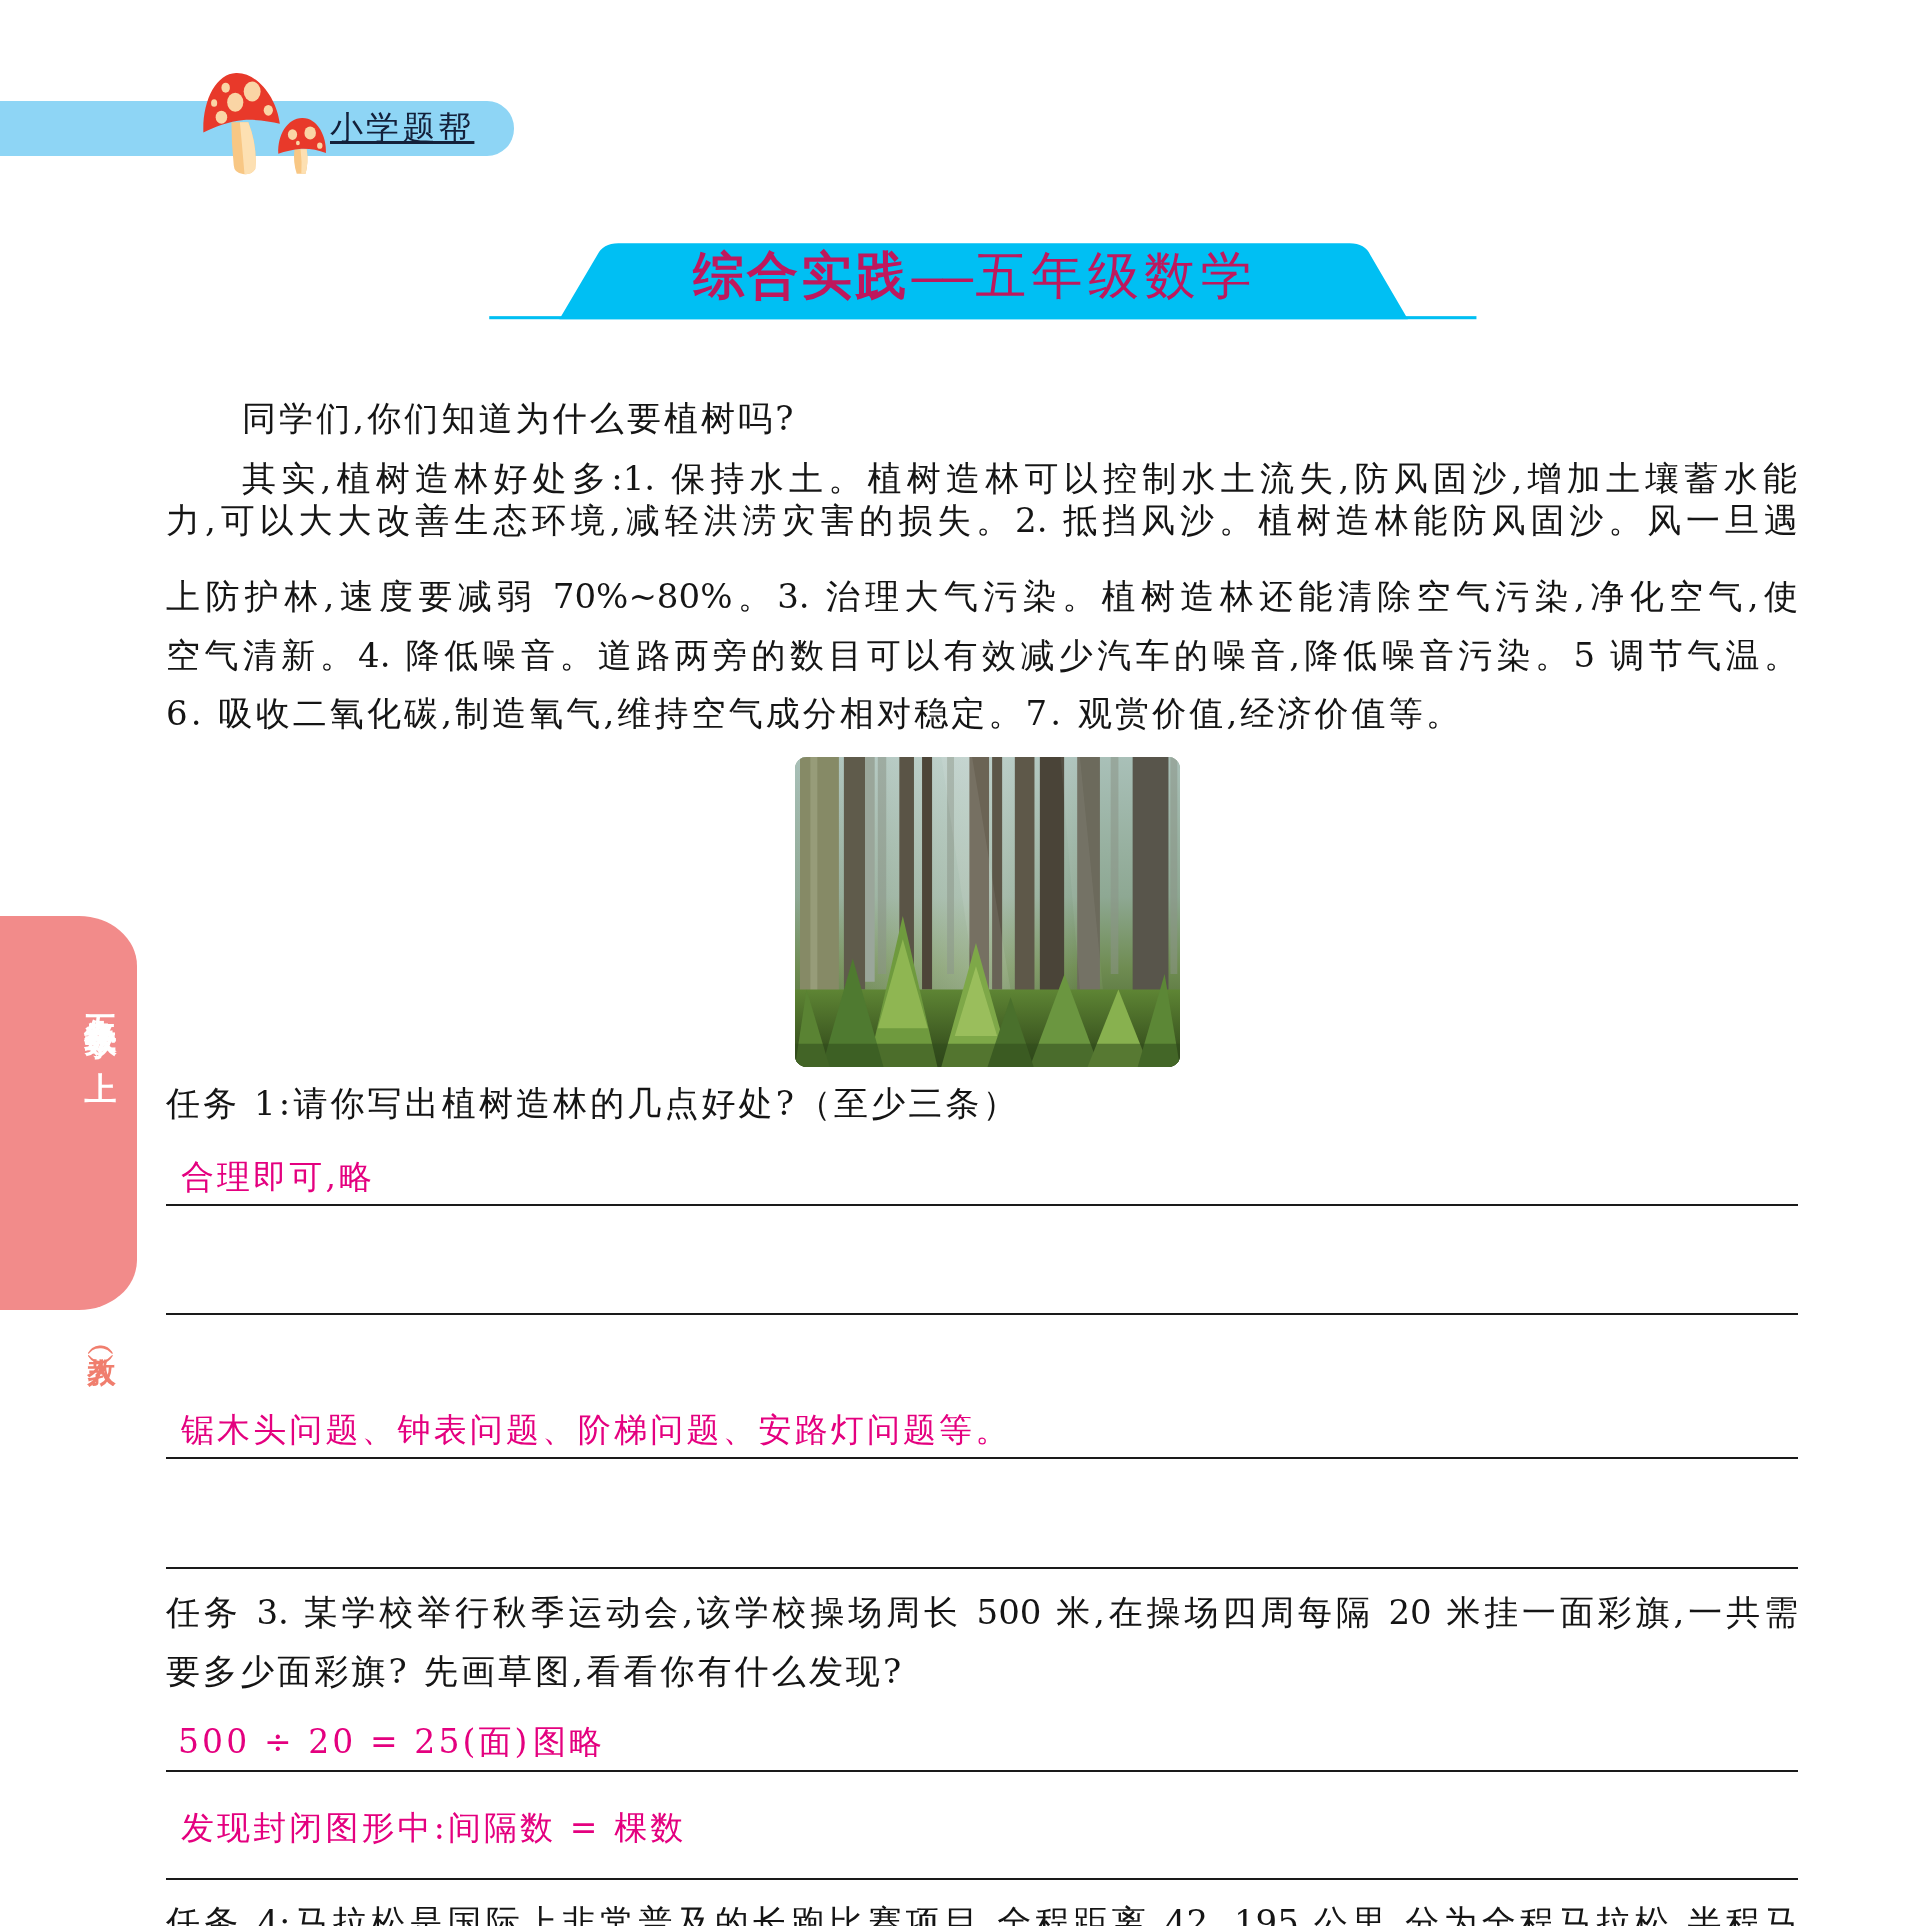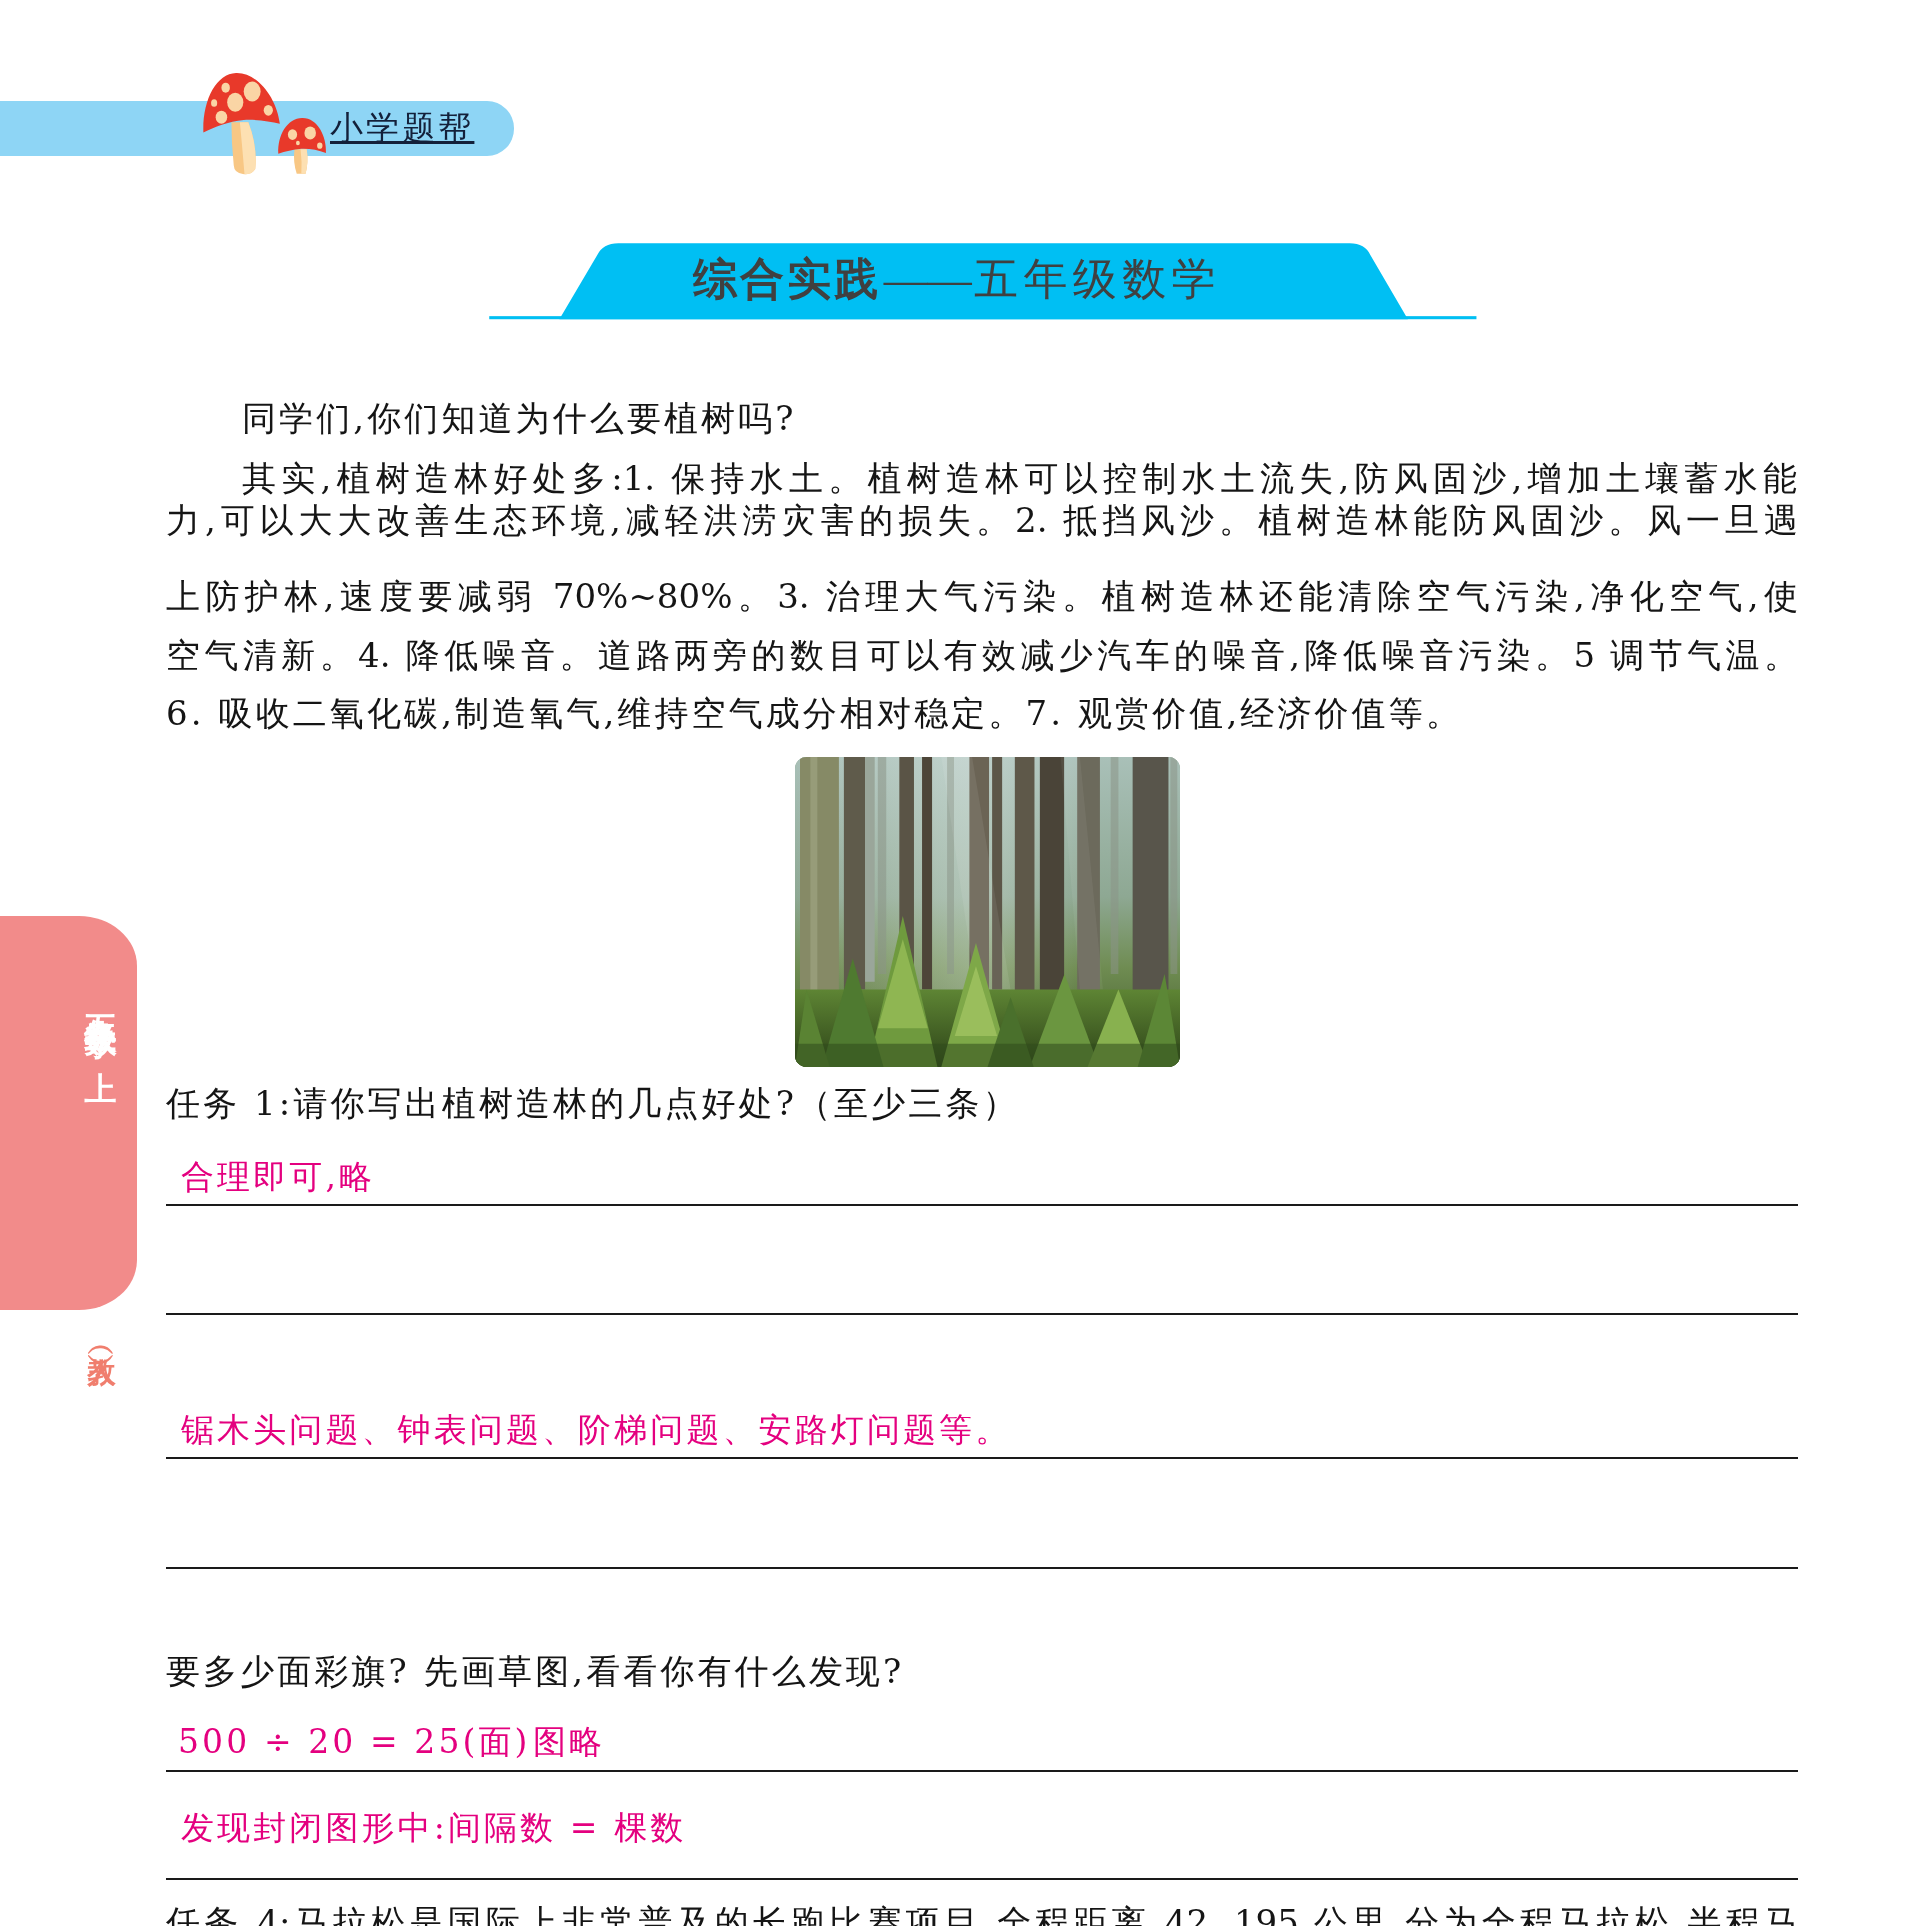--- a/index.html
+++ b/index.html
@@ -22,22 +22,22 @@
       position: absolute; left: 330px; top: 112px; height: 32px; line-height: 32px;
       font-family: "DejaVu Sans", "Liberation Sans", sans-serif;
       font-size: 33px; letter-spacing: 3.1px; color: #13203A; white-space: nowrap; text-decoration: underline;
     }
     .mushrooms { position: absolute; left: 193px; top: 65px; width: 146px; height: 116px; }
 
     
     .banner-svg { position: absolute; left: 485px; top: 239px; width: 998px; height: 83px; }
     .title-text {
       position: absolute; left: 693px; top: 251px; height: 58px; line-height: 58px;
-      display: flex; white-space: nowrap; color: #404040;
-      font-family: Liberation Serif, serif; font-size: 44px;
+      display: flex; white-space: nowrap; color: #be185d;
+      font-family: Liberation Mono, monospace; font-size: 51px;
     }
     .title-main { font-weight: 700; letter-spacing: 3.1px; }
     .title-dash { font-weight: 400; letter-spacing: 0; margin: 0 2.3px; }
     .title-sub { font-weight: 300; letter-spacing: 5.4px; }
 
     
     .side-tab {
       position: absolute; left: 0; top: 916px; width: 137px; height: 394px;
       background: #F28B8A; border-radius: 0 58px 58px 0 / 0 50px 50px 0;
     }
@@ -194,20 +194,21 @@
 
   <div class="tl" style="left:166px; top:1084px;">任务 1:请你写出植树造林的几点好处?（至少三条）</div>
   <div class="tl ans" style="left:181px; top:1157px;">合理即可,略</div>
   <div class="rule" style="top:1204px;"></div>
   <div class="rule" style="top:1313px;"></div>
 
   <div class="tl ans" style="left:181px; top:1410px;">锯木头问题、钟表问题、阶梯问题、安路灯问题等。</div>
   <div class="rule" style="top:1457px;"></div>
   <div class="rule" style="top:1567px;"></div>
 
+  <div class="tl j full" style="top:1593px;">任务 3. 某学校举行秋季运动会,该学校操场周长 500 米,在操场四周每隔 20 米挂一面彩旗,一共需</div>
   <div class="tl" style="left:166px; top:1652px;">要多少面彩旗? 先画草图,看看你有什么发现?</div>
   <div class="tl ans" style="left:178px; top:1722px;">500 ÷ 20 = 25(面)</div>
   <div class="tl ans" style="left:533px; top:1722px;">图略</div>
   <div class="rule" style="top:1770px;"></div>
   <div class="tl ans" style="left:181px; top:1808px;">发现封闭图形中:间隔数 = 棵数</div>
   <div class="rule" style="top:1878px;"></div>
 
   <div class="tl j full" style="top:1903px;">任务 4:马拉松是国际上非常普及的长跑比赛项目,全程距离 42. 195 公里,分为全程马拉松,半程马</div>
 
 </div>

